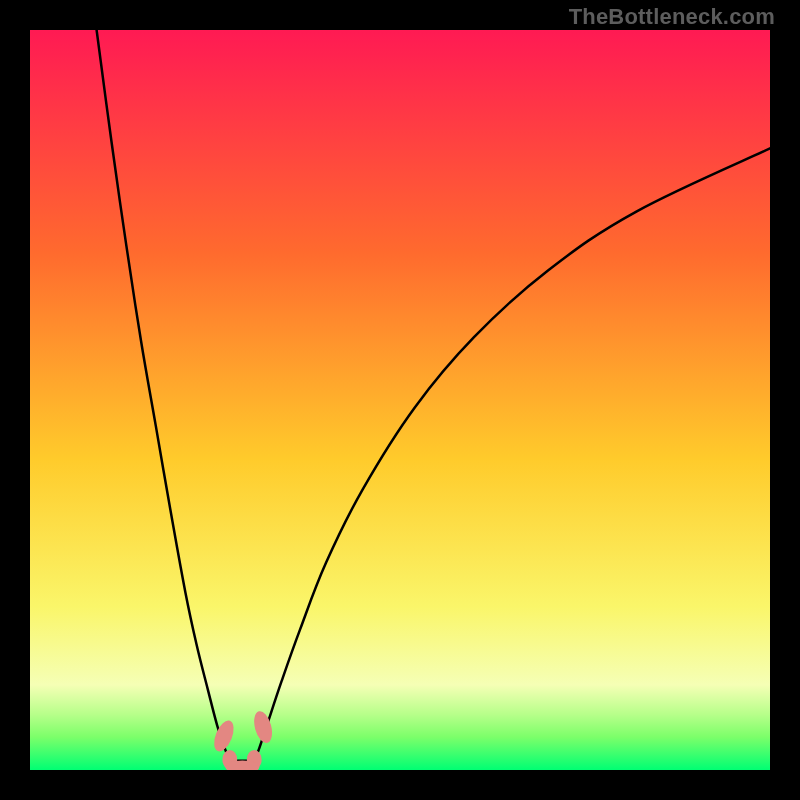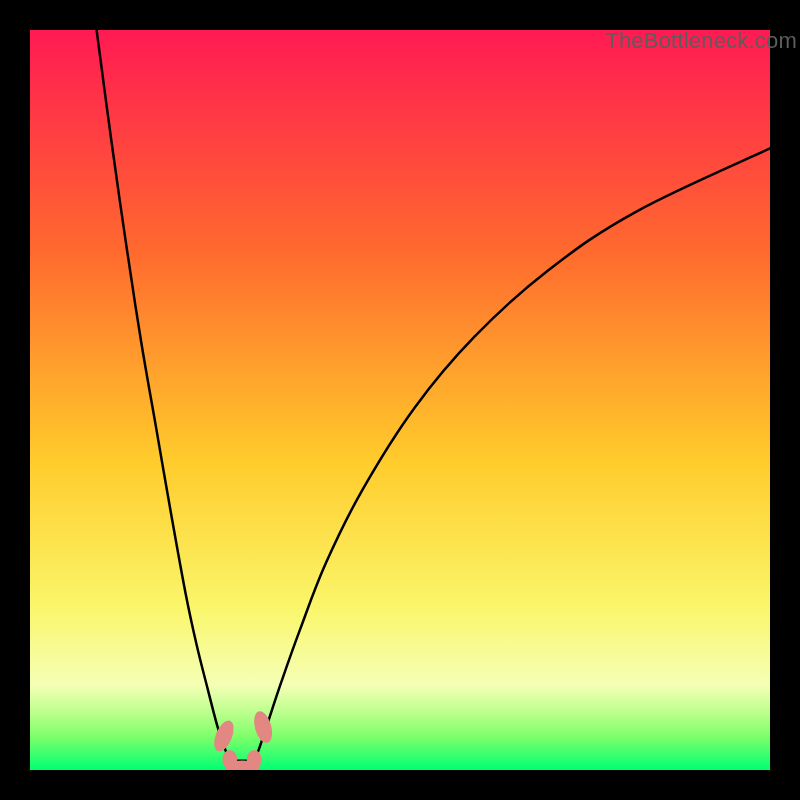--- a/index.html
+++ b/index.html
@@ -15,27 +15,26 @@
     position: absolute;
     top: 0;
     left: 0;
     width: 800px;
     height: 800px;
     background: #000;
   }
   .watermark {
     position: absolute;
     top: 4px;
-    right: 3px;
+    right: 25px;
     color: #5d5d5d;
     font-size: 22px;
-    font-weight: 400;
+    font-weight: 700;
     letter-spacing: 0.2px;
     z-index: 10;
-    margin-top: 24px;
   }
   .plot {
     position: absolute;
     top: 30px;
     left: 30px;
     width: 740px;
     height: 740px;
     overflow: hidden;
   }
   .plot svg {

